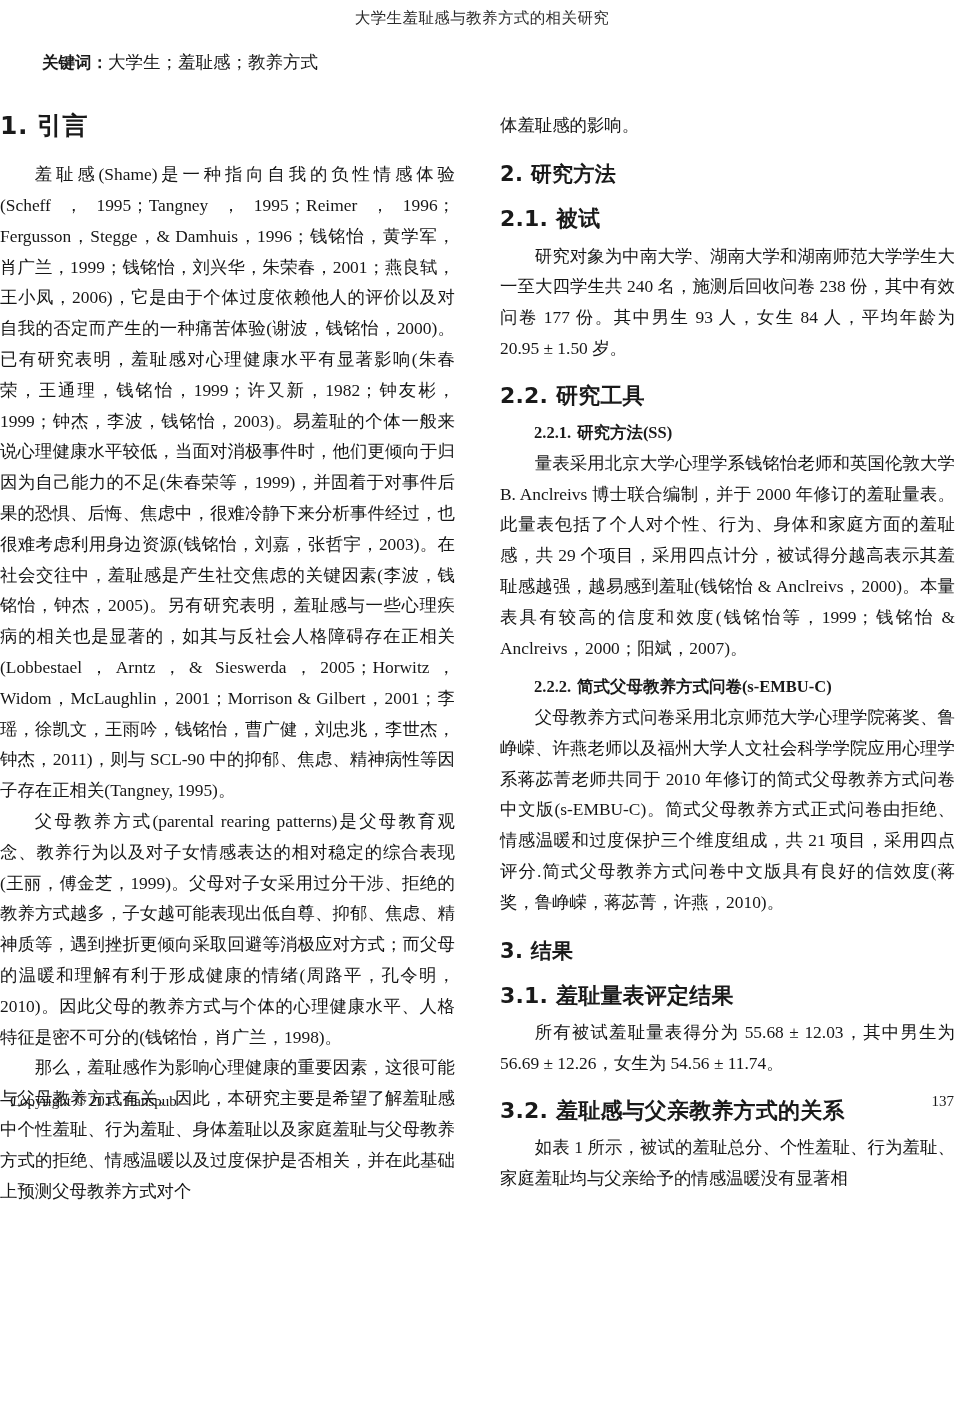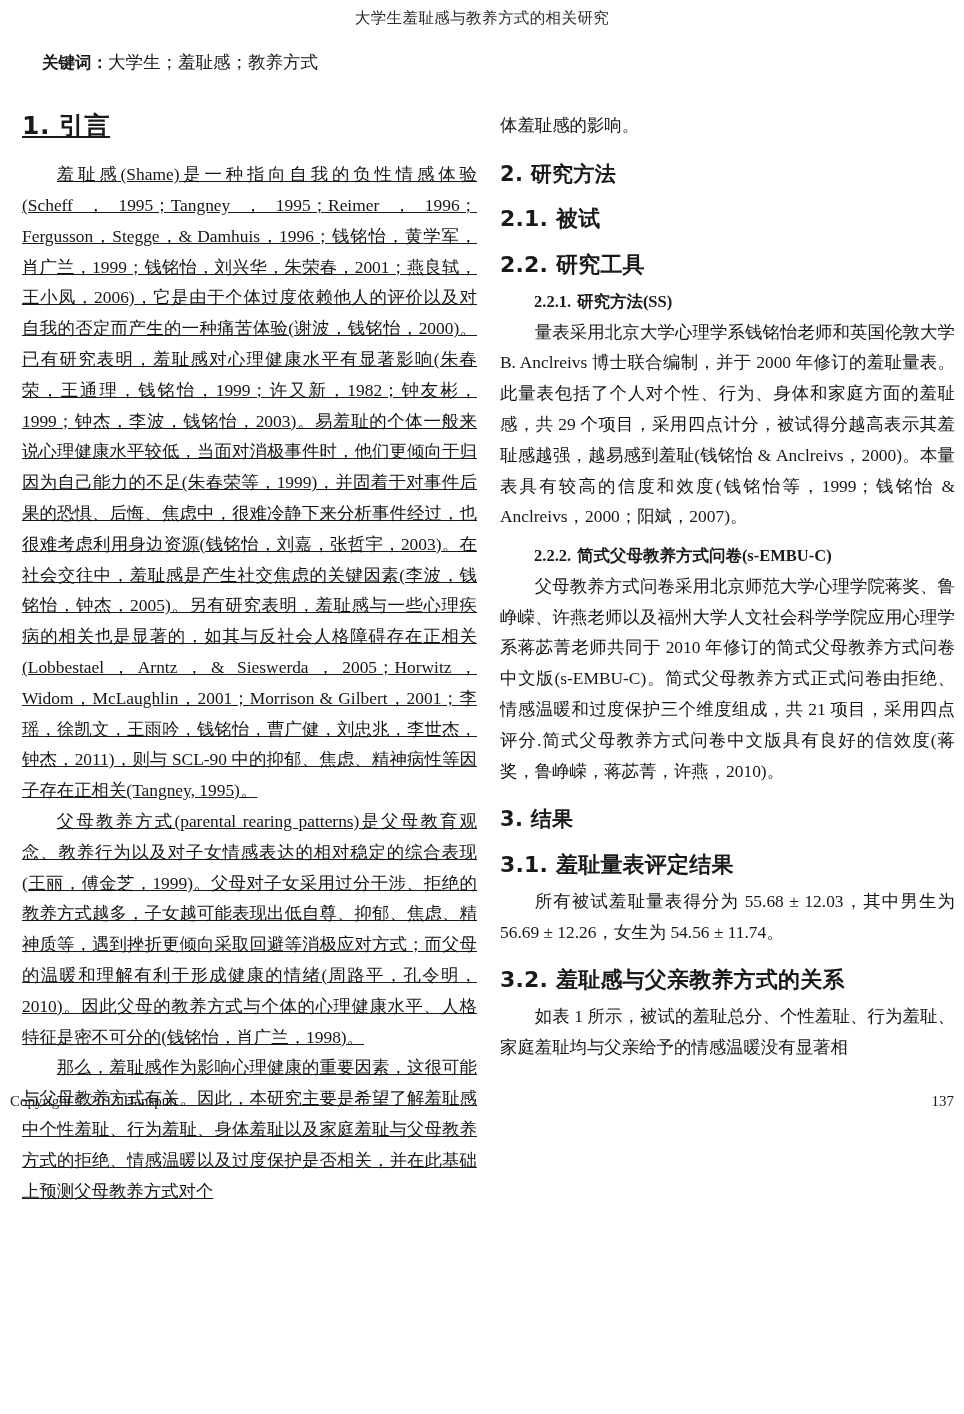--- a/index.html
+++ b/index.html
@@ -64,21 +64,21 @@
     left: 0;
     width: 964px;
     height: 1215px;
   }
   .col {
     position: absolute;
     top: 0;
     width: 455px;
     height: 1215px;
   }
-  .col-left  { left: 22px; text-decoration: underline; }
+  .col-left  { left: 0; }
   .col-right { left: 500px; }
 
   
   h1.h-major {
     font-family: "DejaVu Sans", "Liberation Sans", sans-serif;
     font-weight: bold;
     font-size: 25px;
     margin: 0 0 18px 0;
     line-height: 1.25;
     letter-spacing: 0.5px;
@@ -177,20 +177,21 @@
     </div>
 
     <div class="col col-right">
 
       <p class="body-par no-indent">体羞耻感的影响。</p>
 
       <h2 class="h-1">2. 研究方法</h2>
 
       <h3 class="h-2">2.1. 被试</h3>
 
+      <p class="body-par">研究对象为中南大学、湖南大学和湖南师范大学学生大一至大四学生共 240 名，施测后回收问卷 238 份，其中有效问卷 177 份。其中男生 93 人，女生 84 人，平均年龄为 20.95 ± 1.50 岁。</p>
 
       <h3 class="h-2">2.2. 研究工具</h3>
 
       <h4 class="h-3">
         <span class="h-num">2.2.1.</span>
         <span>研究方法</span><span class="h-lat">(SS)</span>
       </h4>
 
       <p class="body-par">量表采用北京大学心理学系钱铭怡老师和英国伦敦大学 B. Anclreivs 博士联合编制，并于 2000 年修订的羞耻量表。此量表包括了个人对个性、行为、身体和家庭方面的羞耻感，共 29 个项目，采用四点计分，被试得分越高表示其羞耻感越强，越易感到羞耻(钱铭怡 &amp; Anclreivs，2000)。本量表具有较高的信度和效度(钱铭怡等，1999；钱铭怡 &amp; Anclreivs，2000；阳斌，2007)。</p>
 

